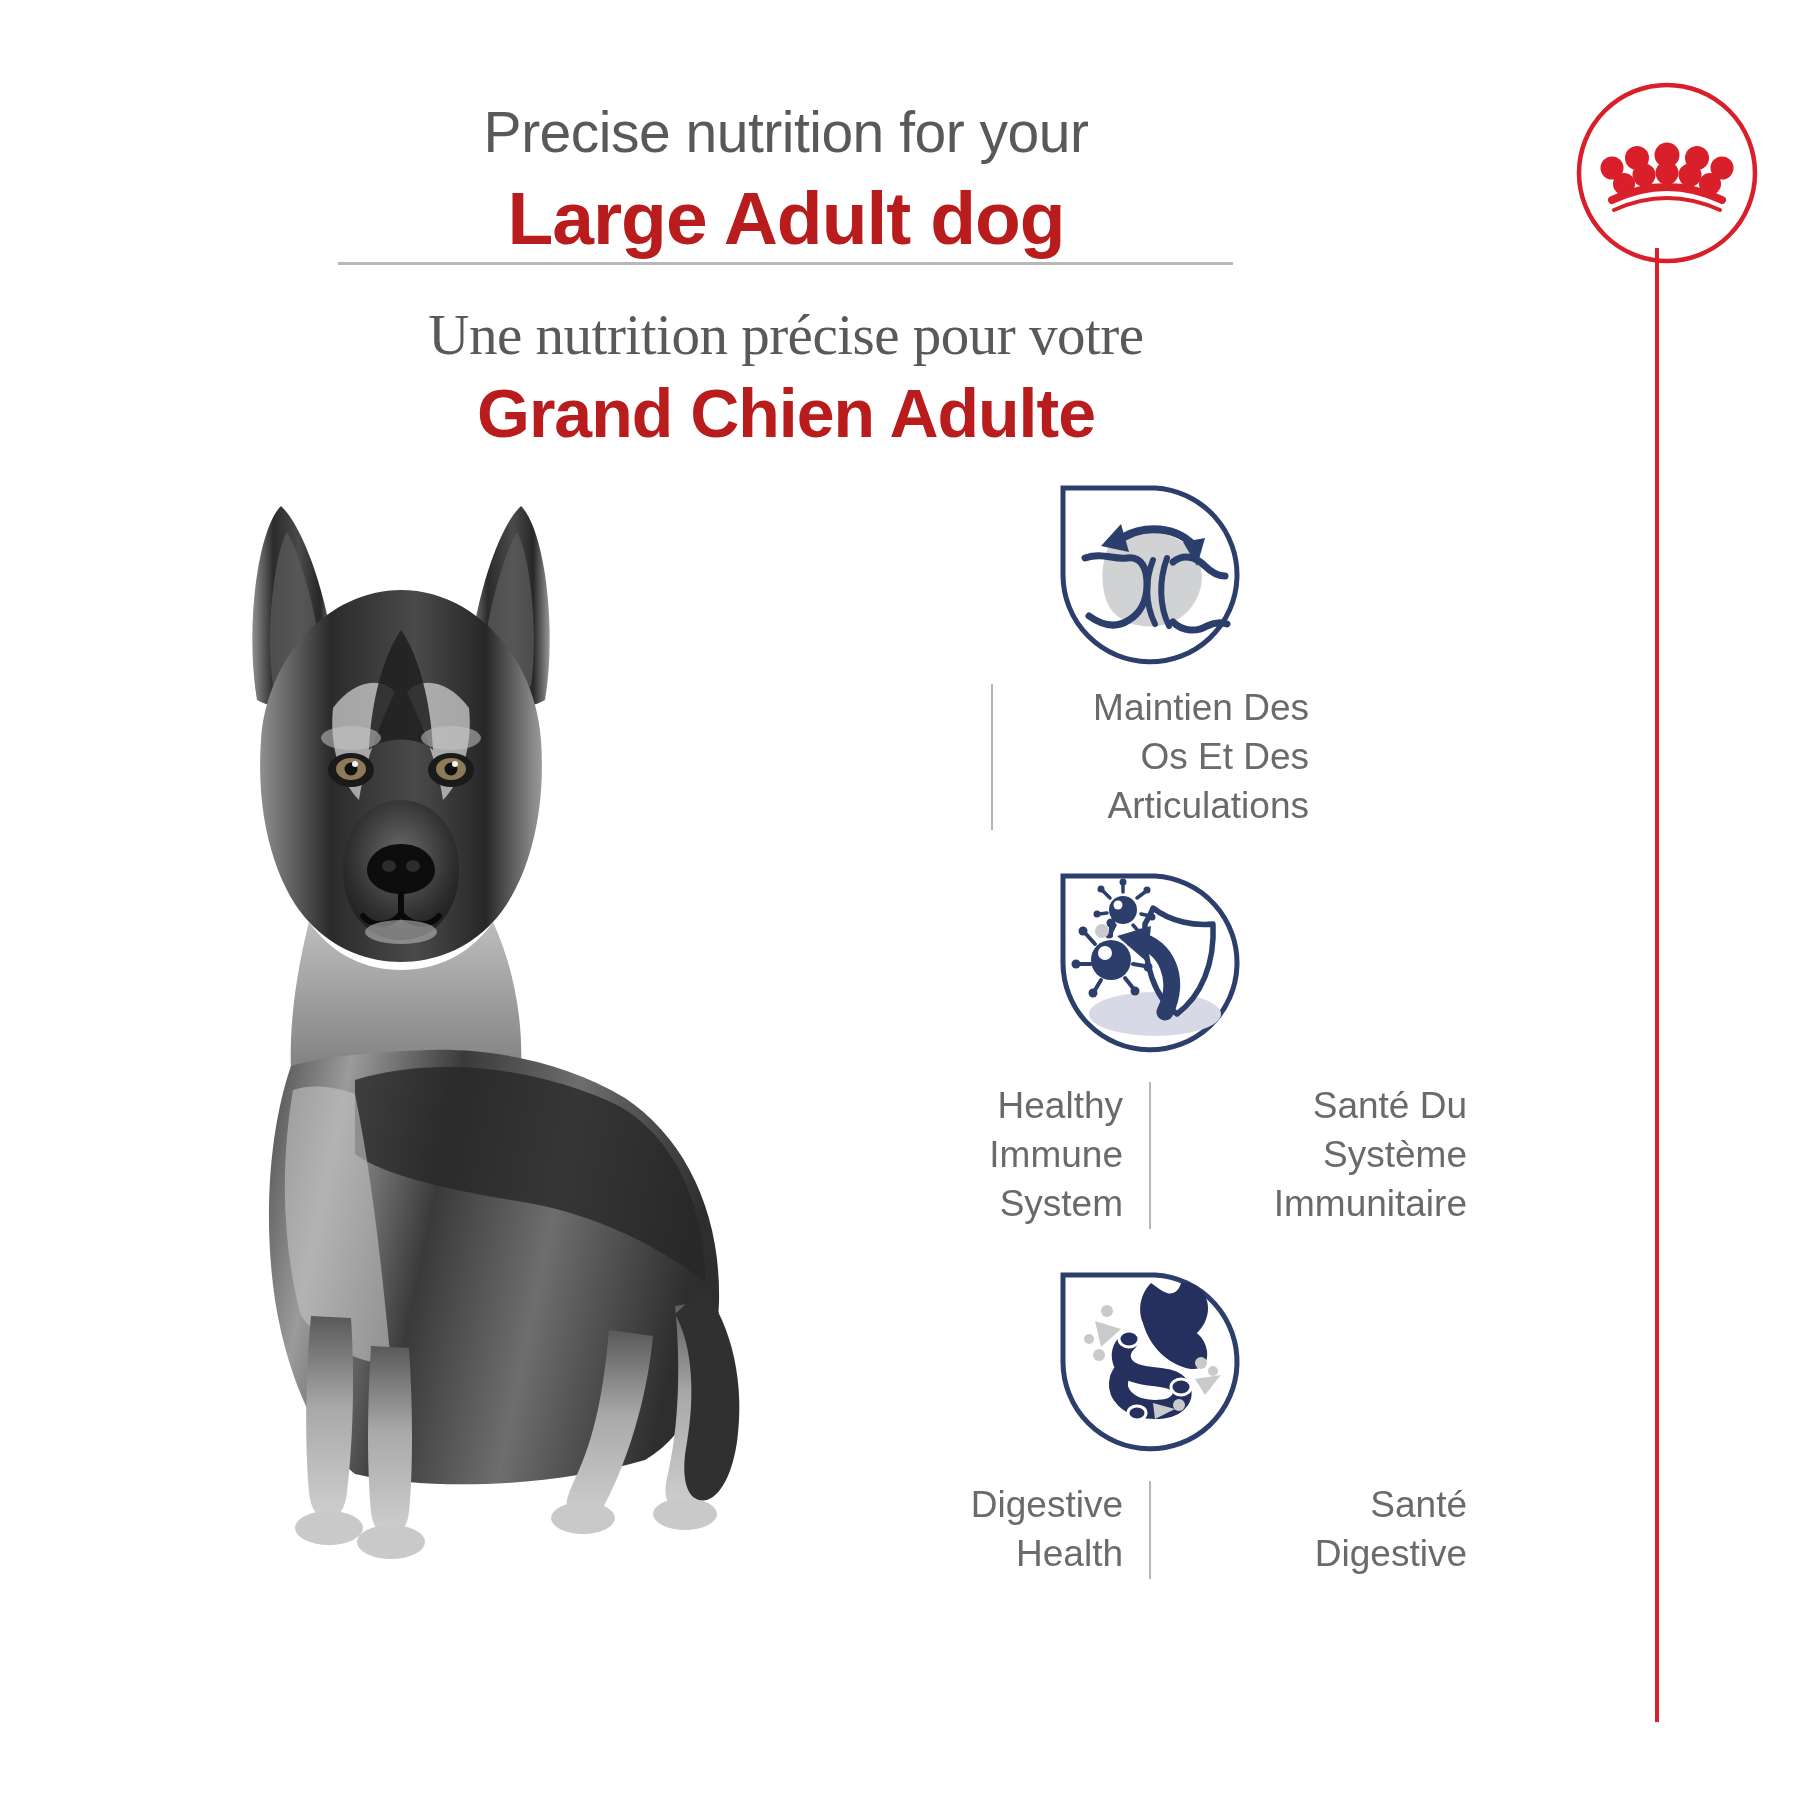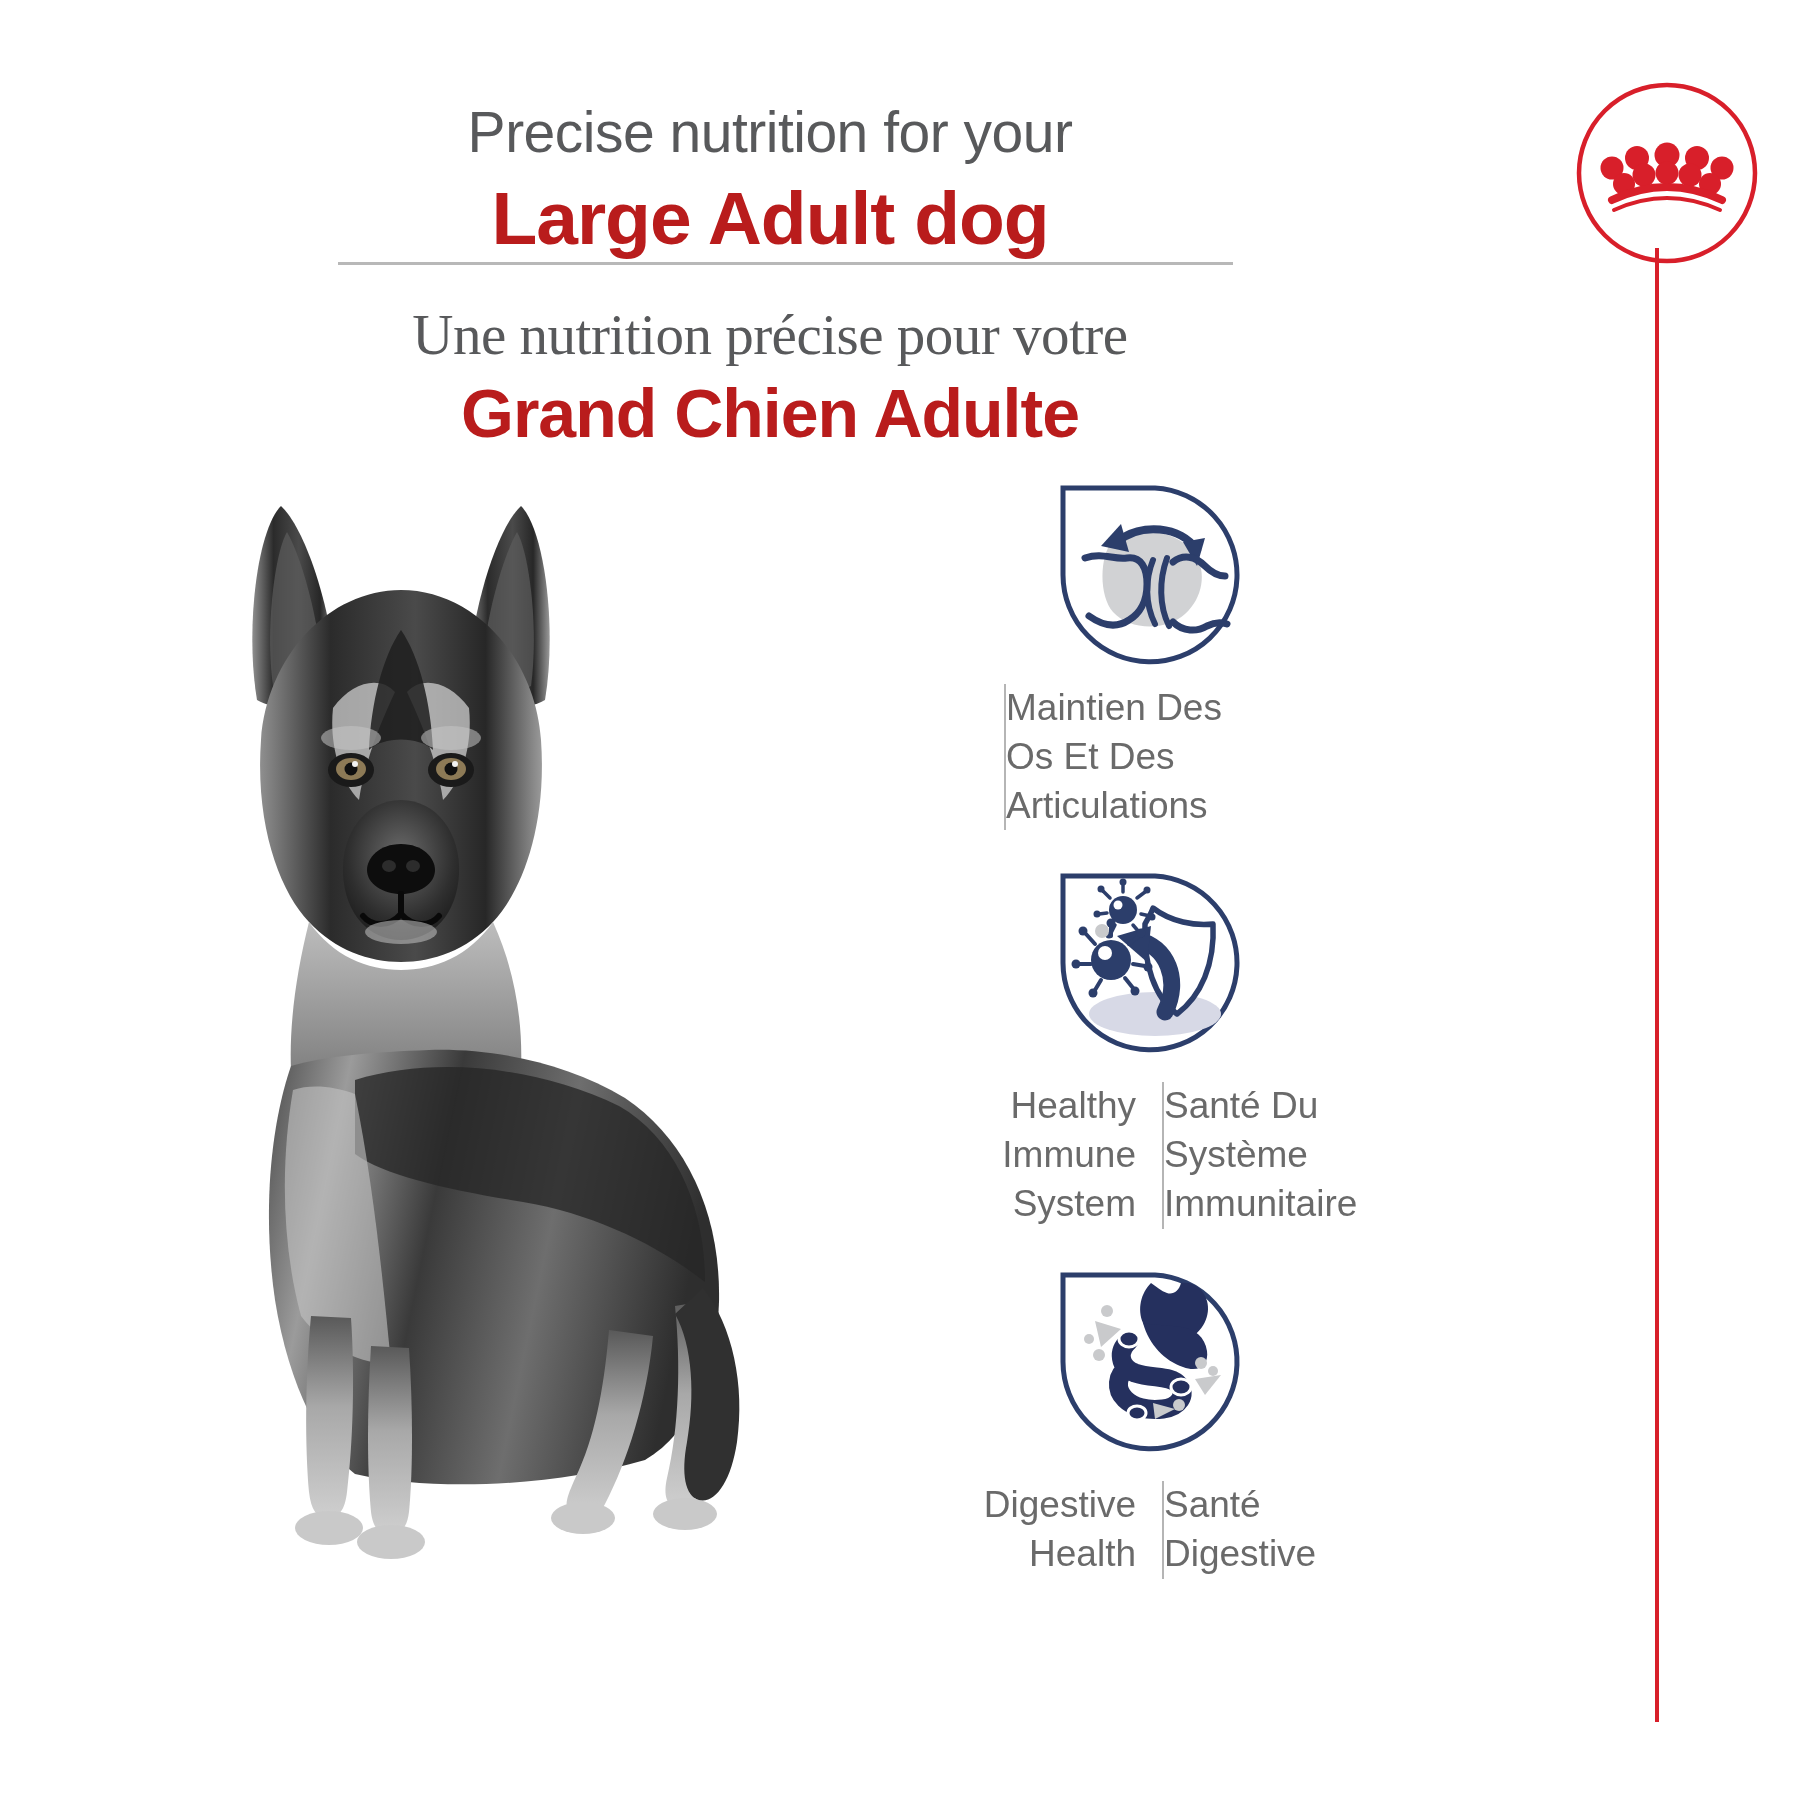--- a/index.html
+++ b/index.html
@@ -18,21 +18,21 @@
 
   
   #header {
     position: absolute;
     left: 0;
     top: 0;
     width: 1540px;
     text-align: center;
   }
 
-  .title-block { width: 100%; }
+  .title-block { width: 100%; padding-left: 16px; }
 
   .title-light {
     color: #58595b;
     font-weight: 400;
     letter-spacing: -0.5px;
     line-height: 1.0;
   }
   .title-bold {
     color: #b91c1c;
     font-weight: 700;
@@ -107,21 +107,21 @@
   }
   .benefit-label {
     color: #6a6a6a;
     font-size: 37px;
     line-height: 1.32;
     font-weight: 400;
     width: 290px;
     white-space: pre-line;
   }
   .benefit-label.en { text-align: right; padding-right: 26px; }
-  .benefit-label.fr { text-align: left;  }
+  .benefit-label.fr { text-align: right;  padding-left: 26px; }
   .label-divider {
     width: 2px;
     background: #b5b5b5;
     align-self: stretch;
     flex: 0 0 2px;
   }
 
   
   #benefit-0 .benefit-labels { margin-top: 14px; }
   #benefit-1 { margin-top: 38px; }

